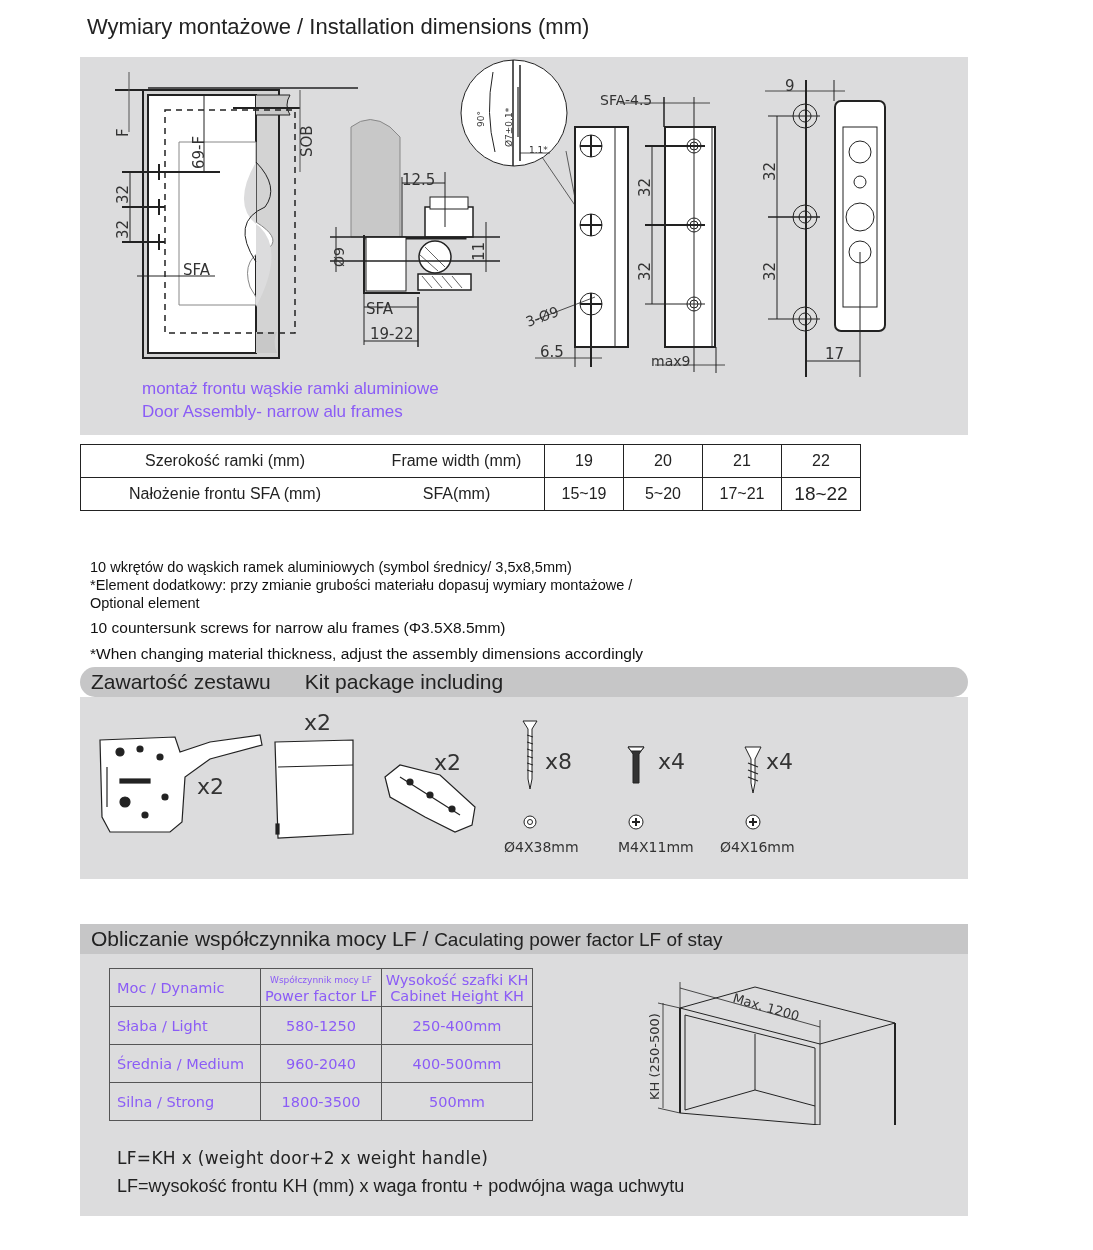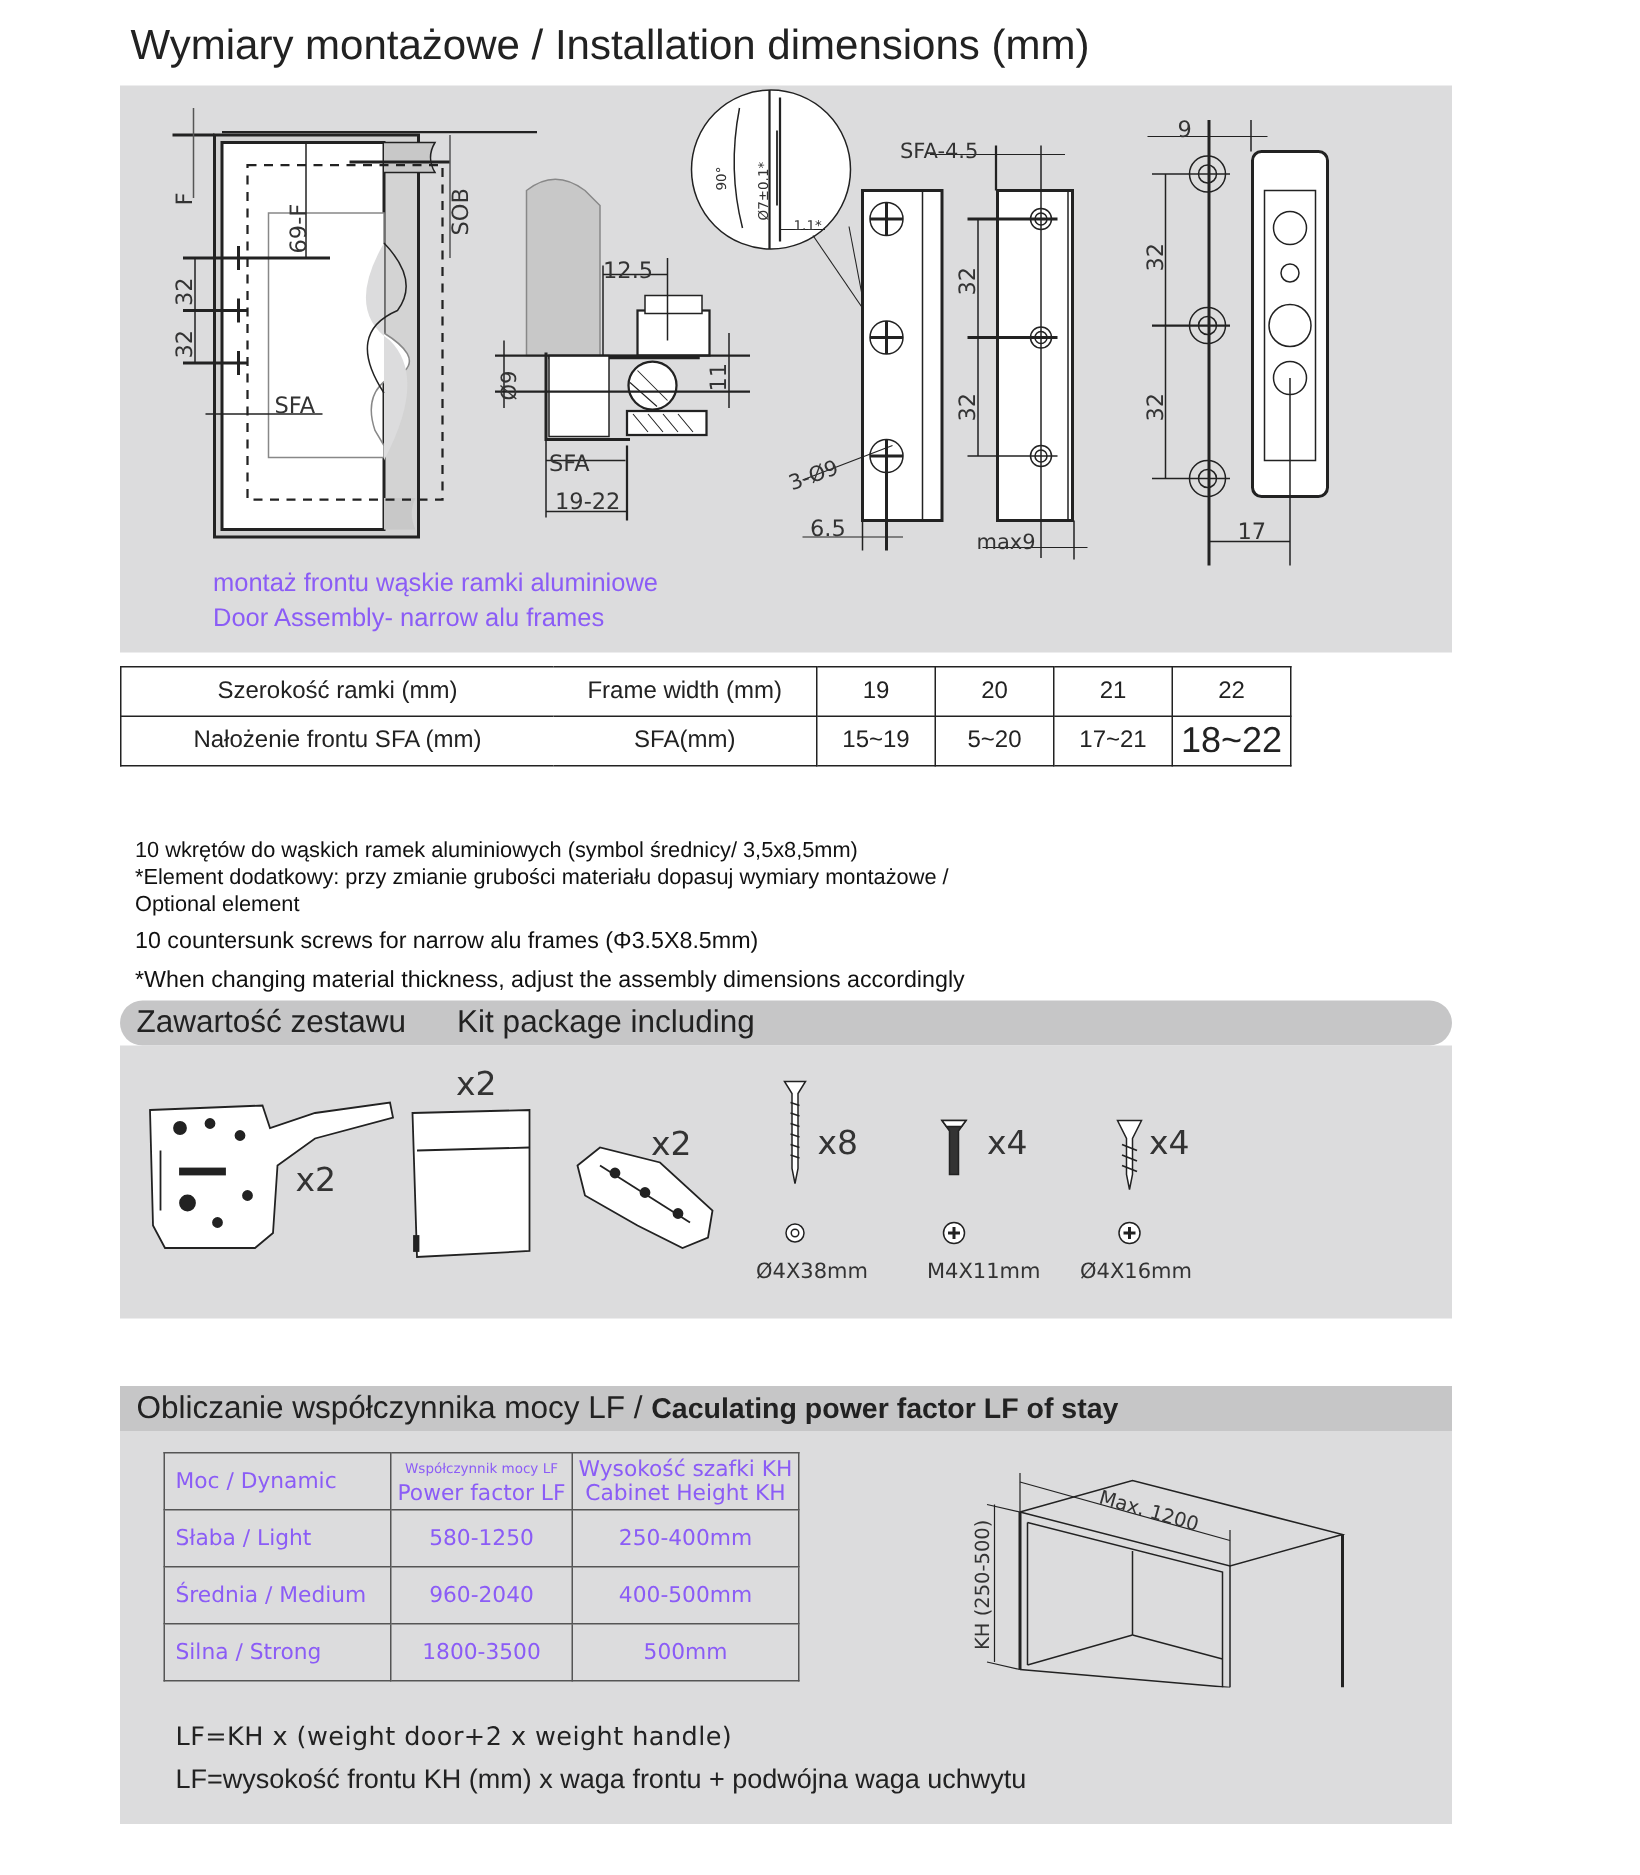--- a/index.html
+++ b/index.html
@@ -1,35 +1,35 @@
 <!DOCTYPE html>
 <html><head>
 <meta charset="utf-8">
 <style>
   html,body{margin:0;padding:0;background:#ffffff;}
   body{width:1093px;height:1250px;position:relative;font-family:"Liberation Sans",sans-serif;color:#1a1a1a;overflow:hidden;}
   .abs{position:absolute;}
-  .title{left:87px;top:14px;font-size:28px;color:#222;}
+  .title{left:87px;top:14px;font-size:22px;color:#222;}
   .panel{background:#dcdcdd;}
   .p1{left:80px;top:57px;width:888px;height:378px;}
   .caption{left:142px;top:377px;font-size:17px;line-height:23px;color:#8b5cf6;}
   svg text{font-family:"DejaVu Sans",sans-serif;fill:#333;}
   .ftable{left:80px;top:444px;border-collapse:collapse;font-size:16px;}
   .ftable td{border:1.5px solid #222;height:32px;padding:0 10px;color:#222;text-align:center;}
   .ftable td.num{text-align:center;padding:0;width:78px;font-family:"Liberation Sans",sans-serif;}
   .ftable td.c1{width:268px;border-right:none;}
   .ftable td.c2{width:155px;border-left:none;}
   .notes{left:90px;top:558px;font-size:14.5px;color:#111;}
   .notes div{line-height:18px;}
   .notes .gap{margin-top:6px;line-height:20px;font-size:15.5px;}
   .sechead{background:#c6c6c7;font-size:21px;color:#222;padding-left:11px;box-sizing:border-box;line-height:30px;}
   .h2{left:80px;top:667px;width:888px;height:30px;border-radius:15px;}
   .p2{left:80px;top:697px;width:888px;height:182px;}
   .h3{left:80px;top:924px;width:888px;height:30px;}
-  .h3 .small{font-size:19px;font-weight:bold;}
+  .h3 .small{font-size:19px;}
   .p3{left:80px;top:954px;width:888px;height:262px;}
   .ptable{left:109px;top:968px;border-collapse:collapse;font-family:"DejaVu Sans",sans-serif;color:#8b5cf6;}
   .ptable td{border:1.5px solid #555;height:35px;font-size:14.5px;text-align:center;}
   .ptable td.lbl{text-align:left;padding-left:7px;width:142px;}
   .ptable td.c2{width:118px;}
   .ptable td.c3{width:148px;}
   .ptable .hdr td{height:35px;line-height:16px;}
   .tiny{font-size:9px;display:block;}
   .formula{left:117px;top:1144px;font-size:18px;color:#222;line-height:28px;}
   .formula .f1{font-family:"DejaVu Sans",sans-serif;letter-spacing:0.3px;font-size:17px;}
@@ -203,21 +203,21 @@
     <td class="num">20</td>
     <td class="num">21</td>
     <td class="num">22</td>
   </tr>
   <tr>
     <td class="c1">Nałożenie frontu SFA (mm)</td>
     <td class="c2">SFA(mm)</td>
     <td class="num">15~19</td>
     <td class="num">5~20</td>
     <td class="num">17~21</td>
-    <td class="num" style="font-size:24px">18~22</td>
+    <td class="num" style="font-size:19px">18~22</td>
   </tr>
 </tbody>
   </table>
 
 <div class="abs notes">
   <div>10 wkrętów do wąskich ramek aluminiowych (symbol średnicy/ 3,5x8,5mm)</div>
   <div>*Element dodatkowy: przy zmianie grubości materiału dopasuj wymiary montażowe /</div>
   <div>Optional element</div>
   <div class="gap">10 countersunk screws for narrow alu frames (Φ3.5X8.5mm)</div>
   <div class="gap">*When changing material thickness, adjust the assembly dimensions accordingly</div>

